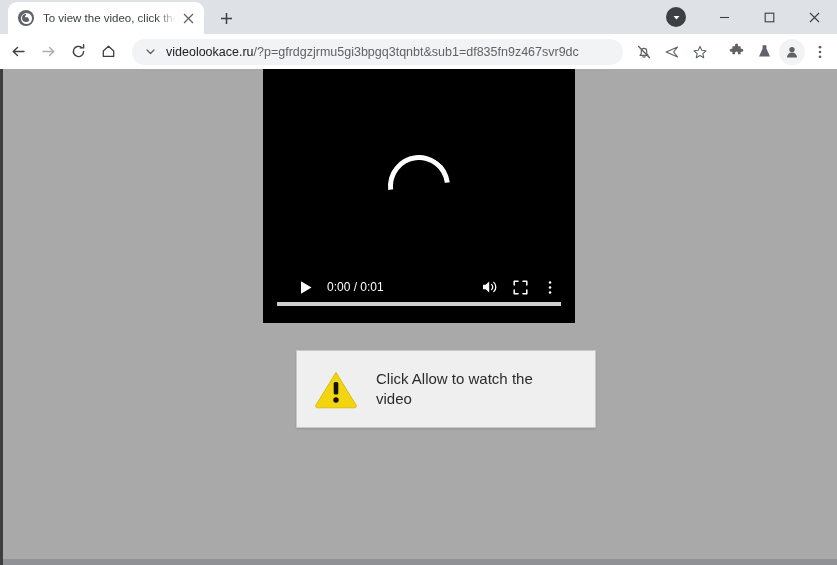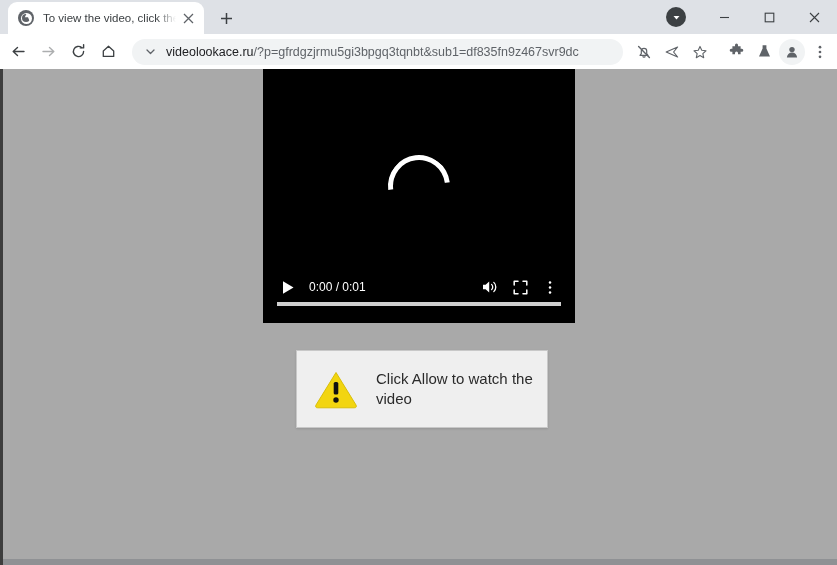--- a/index.html
+++ b/index.html
@@ -165,21 +165,21 @@
     border-radius: 50%;
     border: 5px solid #ffffff;
     border-bottom-color: transparent;
     border-left-color: transparent;
   }
   .vcontrols {
     position: absolute; left: 0; right: 0; bottom: 0;
     height: 58px;
   }
   .vrow {
-    position: absolute; left: 10px; right: 10px; top: 6px;
+    position: absolute; left: 28px; right: 10px; top: 6px;
     height: 32px;
     display: flex; align-items: center;
   }
   .vbtn {
     width: 30px; height: 30px;
     display: flex; align-items: center; justify-content: center;
     color: #ffffff; flex: 0 0 30px;
   }
   .vtime {
     color: #ffffff; font-size: 12px;
@@ -191,21 +191,21 @@
     position: absolute;
     left: 14px; right: 14px; bottom: 17px;
     height: 4px;
     background: #cfcfcf;
   }
 
   
   .alert {
     position: absolute;
     left: 293px; top: 281px;
-    width: 252px; height: 78px;
+    width: 300px; height: 78px;
     background: #efefef;
     border: 1px solid #c8c8c8;
     display: flex; align-items: center;
     padding-left: 16px;
     box-shadow: 0 1px 2px rgba(0,0,0,0.12);
   }
   .warn-icon { width: 46px; height: 42px; flex: 0 0 46px; }
   .alert-text {
     font-size: 15px; color: #2b2b2b;
     line-height: 1.32;

